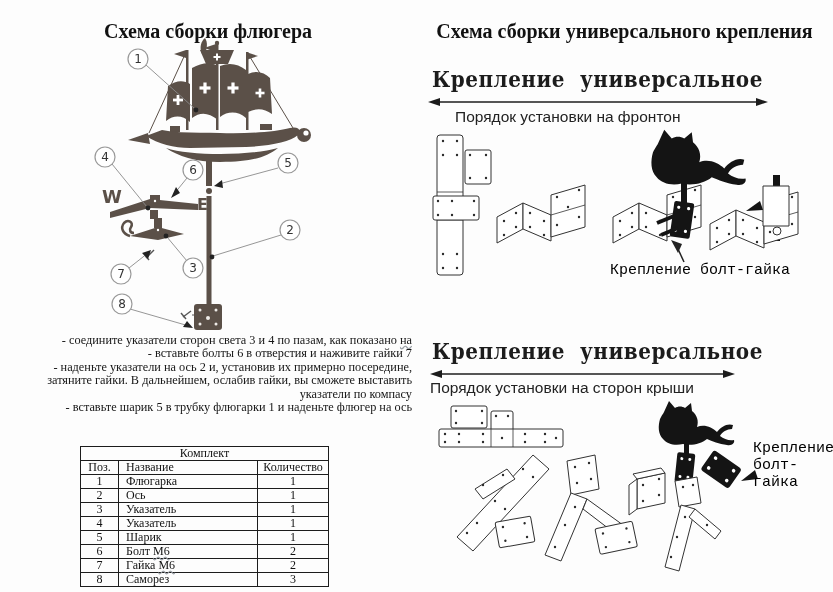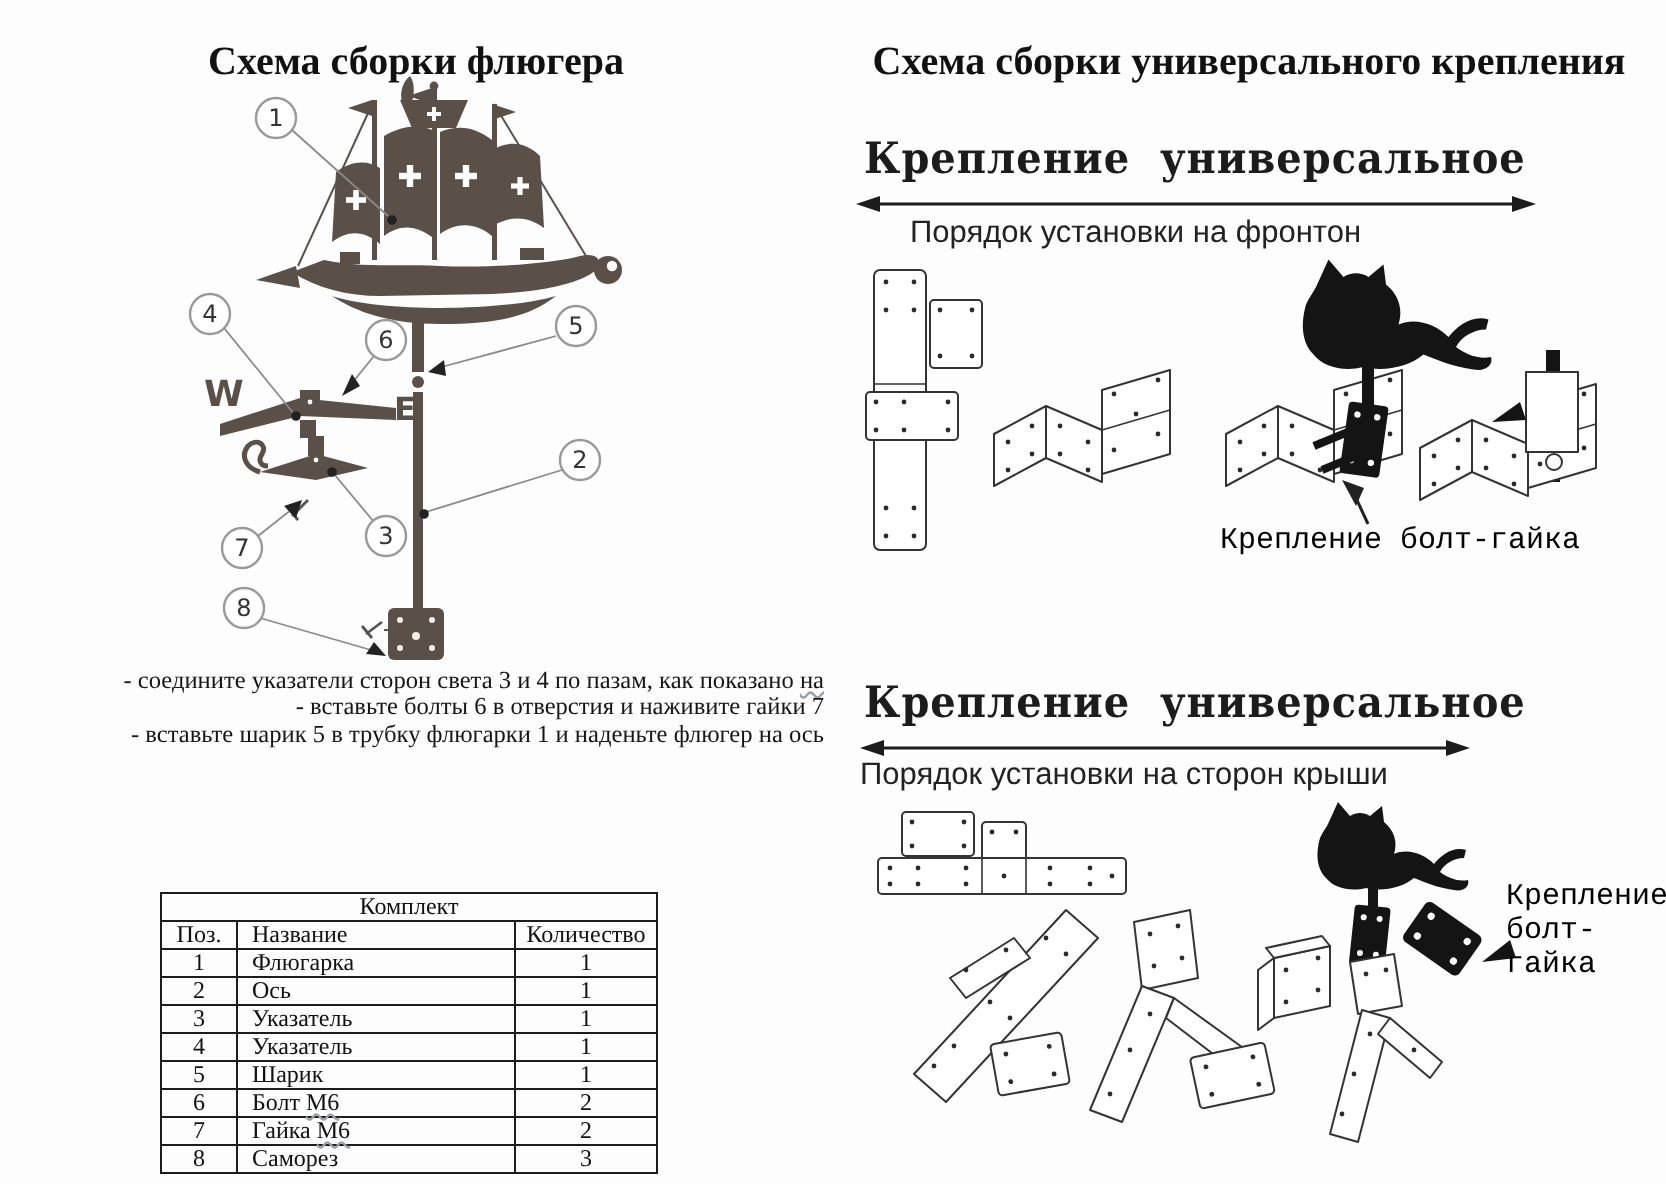--- a/index.html
+++ b/index.html
@@ -185,20 +185,25 @@
   </svg>
 
   <div id="instructions">
       <div>
         <div class="instr-line">- соедините  указатели сторон света 3 и 4 по пазам, как показано <span class="wavy">на</span></div>
       </div>
       <div>
         <div class="instr-line">- вставьте болты 6 в отверстия и наживите гайки 7</div>
       </div>
       <div>
+        <div class="instr-line">- наденьте указатели на ось 2 и, установив их примерно посередине,</div>
+        <div class="instr-line cont">затяните гайки. В дальнейшем, ослабив гайки, вы сможете выставить</div>
+        <div class="instr-line cont">указатели по компасу</div>
+      </div>
+      <div>
         <div class="instr-line">- вставьте шарик 5 в трубку флюгарки 1 и наденьте флюгер на ось</div>
       </div>
     </div>
 
   <table id="kit-table">
     <thead>
       <tr>
           <th colspan="3" style="text-align:center">Комплект</th>
         </tr>
       <tr>

